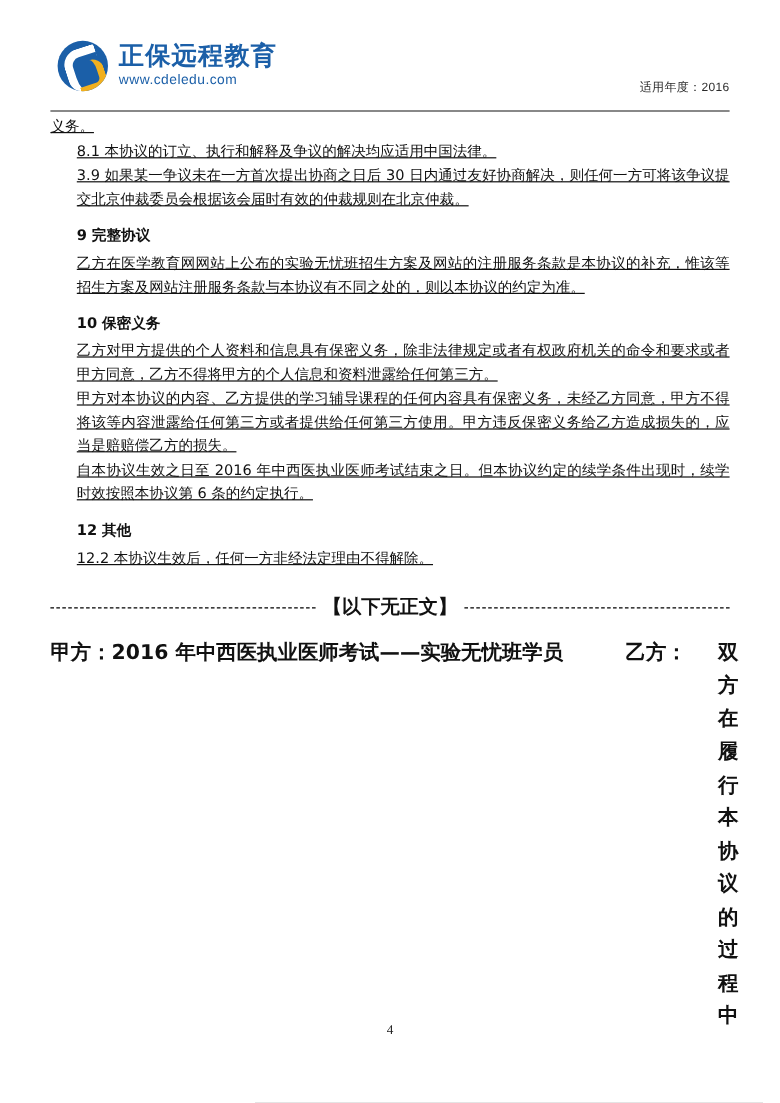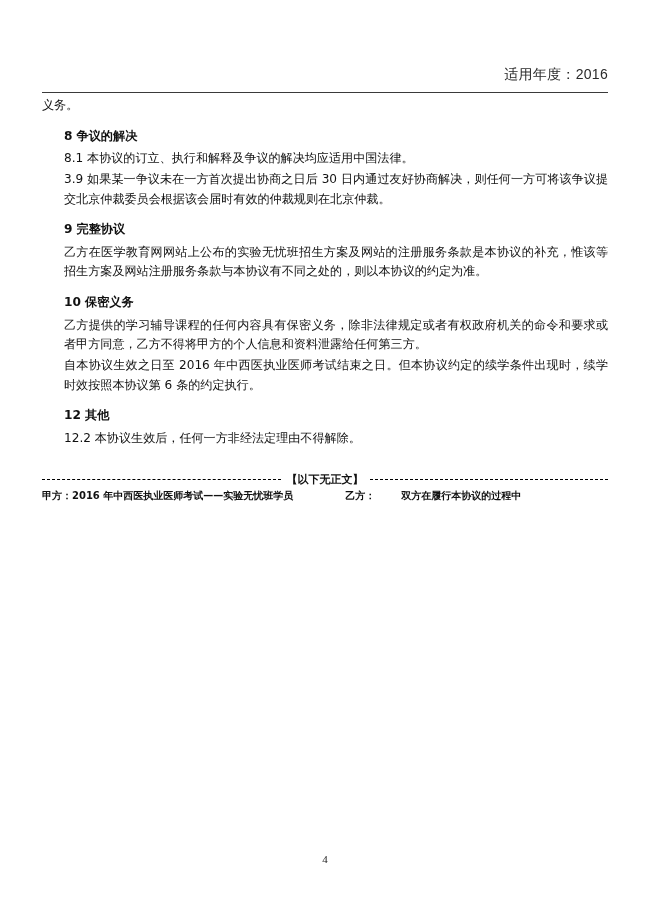--- a/index.html
+++ b/index.html
@@ -80,21 +80,21 @@
     font-size: 11.5px;
     color: #1b5fa8;
     margin-top: 5px;
     letter-spacing: 0.4px;
     font-family: "Liberation Sans", sans-serif;
   }
   .header-right {
     position: absolute;
     right: 42px;
     top: 66px;
-    font-size: 14px;
+    font-size: 10px;
     color: #2a2a2a;
     letter-spacing: 0.3px;
   }
   .header-rule {
     position: absolute;
     left: 42px;
     top: 92px;
     width: 566px;
     height: 0;
     border-top: 1px solid #3a3a3a;
@@ -108,20 +108,21 @@
     width: 566px;
     font-size: 12.1px;
     line-height: 1.62;
     color: #111;
     font-family: "DejaVu Sans", "Liberation Sans", sans-serif;
   }
   .p {
     margin: 0 0 1px 0;
     text-align: justify;
     text-justify: inter-ideograph;
+    text-decoration: underline;
   }
   .indent-para { padding-left: 22px; }
   .sec-head {
     font-weight: bold;
     padding-left: 22px;
     margin: 11px 0 3px 0;
     font-size: 12.2px;
   }
   .sec-head .num { margin-right: 4px; }
 
@@ -134,29 +135,30 @@
     align-items: center;
     justify-content: center;
   }
   .sep .dashline {
     flex: 1 1 auto;
     border-top: 1px dashed #000;
     height: 0;
     margin-top: 1px;
   }
   .sep .sep-label {
-    font-size: 11px;
+    font-size: 16px;
     font-weight: bold;
     padding: 0 6px;
     white-space: nowrap;
   }
 
   
   .sig {
-    font-size: 10px;
+    margin-top: 16px;
+    font-size: 17px;
     font-weight: bold;
     display: flex;
     align-items: baseline;
   }
   .sig .party-a { white-space: nowrap; }
   .sig .party-b { white-space: nowrap; margin-left: 52px; }
   .sig .party-b-name { margin-left: 26px; }
 
   
   .footer {
@@ -169,43 +171,48 @@
     color: #222;
     font-family: "Liberation Serif", serif;
   }
 </style>
 </head>
 <body>
 
 <div class="page">
 
   <div class="header">
+    <div class="logo-wrap">
+      <div class="logo-mark"></div>
+      <div class="logo-text">
+        <div class="logo-title">正保远程教育</div>
+        <div class="logo-url">www.cdeledu.com</div>
+      </div>
+    </div>
     <div class="header-right">适用年度：2016</div>
     <div class="header-rule"></div>
   </div>
 
   <div class="content">
 
     <div class="p">义务。</div>
 
-    <div class="sec-head">
-      <span class="num">8</span><span>争议的解决</span>
-    </div>
     <div class="p indent-para">8.1 本协议的订立、执行和解释及争议的解决均应适用中国法律。</div>
     <div class="p indent-para">3.9 如果某一争议未在一方首次提出协商之日后 30 日内通过友好协商解决，则任何一方可将该争议提交北京仲裁委员会根据该会届时有效的仲裁规则在北京仲裁。</div>
 
     <div class="sec-head">
       <span class="num">9</span><span>完整协议</span>
     </div>
     <div class="p indent-para">乙方在医学教育网网站上公布的实验无忧班招生方案及网站的注册服务条款是本协议的补充，惟该等招生方案及网站注册服务条款与本协议有不同之处的，则以本协议的约定为准。</div>
 
     <div class="sec-head">
       <span class="num">10</span><span>保密义务</span>
     </div>
-    <div class="p indent-para">乙方提供的学习辅导课程的任何内容具有保密义务，除非法律规定或者有权政府机关的命令和要求或者甲方同意，乙方不得将甲方的个人信息和资料泄露给任何第三方。</div>
+    <div class="p indent-para">乙方对甲方提供的个人资料和信息具有保密义务，除非法律规定或者有权政府机关的命令和要求或者甲方同意，乙方不得将甲方的个人信息和资料泄露给任何第三方。</div>
+    <div class="p indent-para">甲方对本协议的内容、乙方提供的学习辅导课程的任何内容具有保密义务，未经乙方同意，甲方不得将该等内容泄露给任何第三方或者提供给任何第三方使用。甲方违反保密义务给乙方造成损失的，应当是赔赔偿乙方的损失。</div>
 
     <div class="p indent-para">自本协议生效之日至 2016 年中西医执业医师考试结束之日。但本协议约定的续学条件出现时，续学时效按照本协议第 6 条的约定执行。</div>
 
     <div class="sec-head">
       <span class="num">12</span><span>其他</span>
     </div>
     <div class="p indent-para">12.2 本协议生效后，任何一方非经法定理由不得解除。</div>
 
     <div class="sep">
       <div class="dashline"></div>

